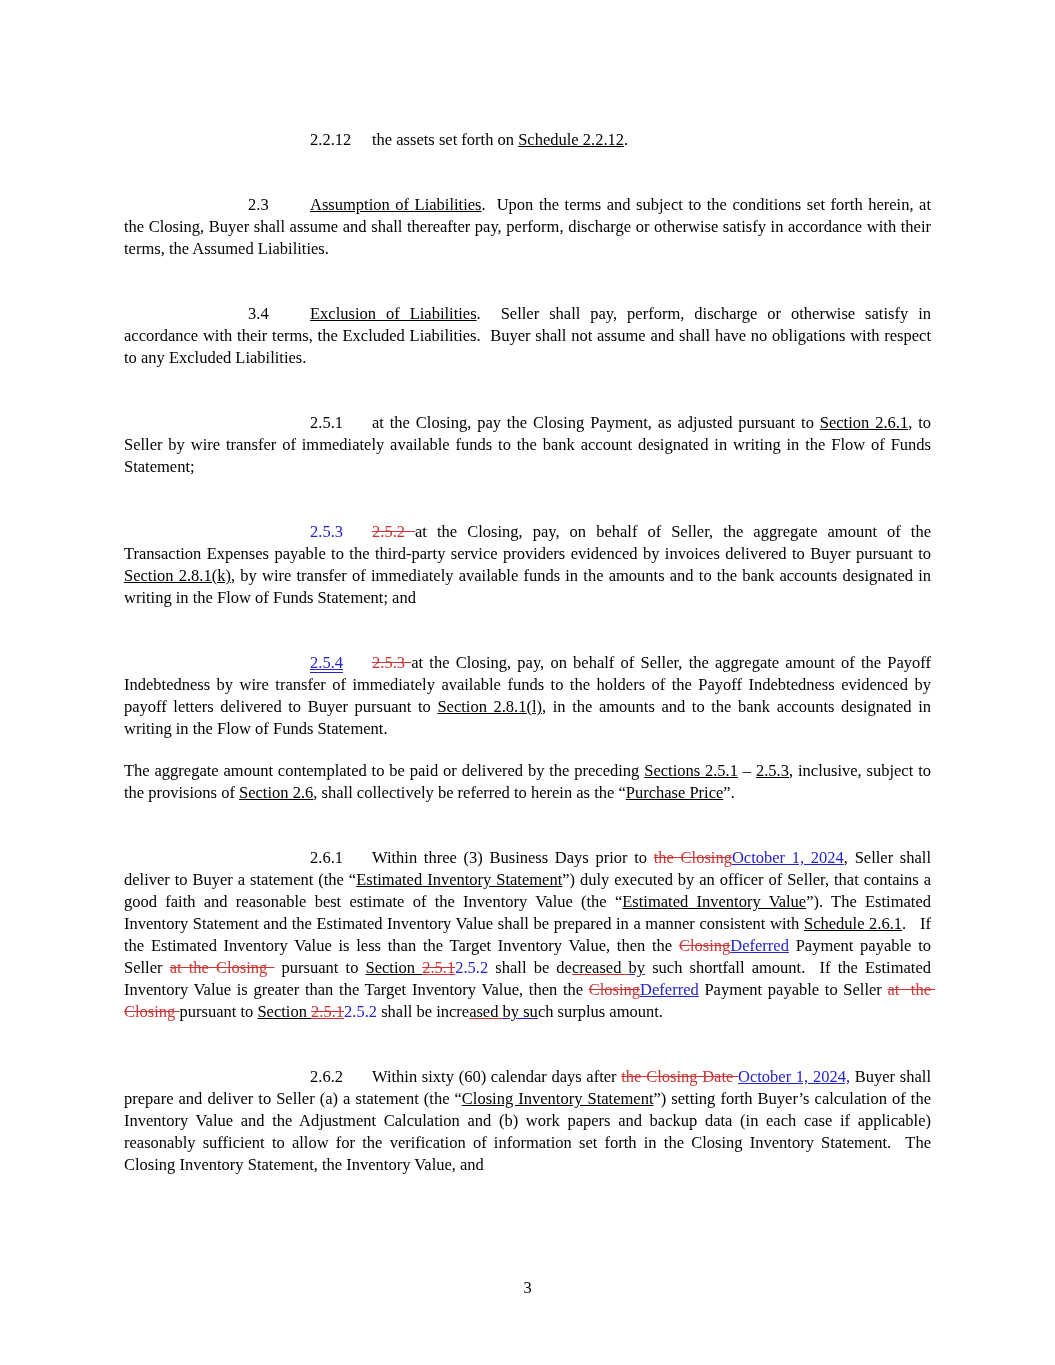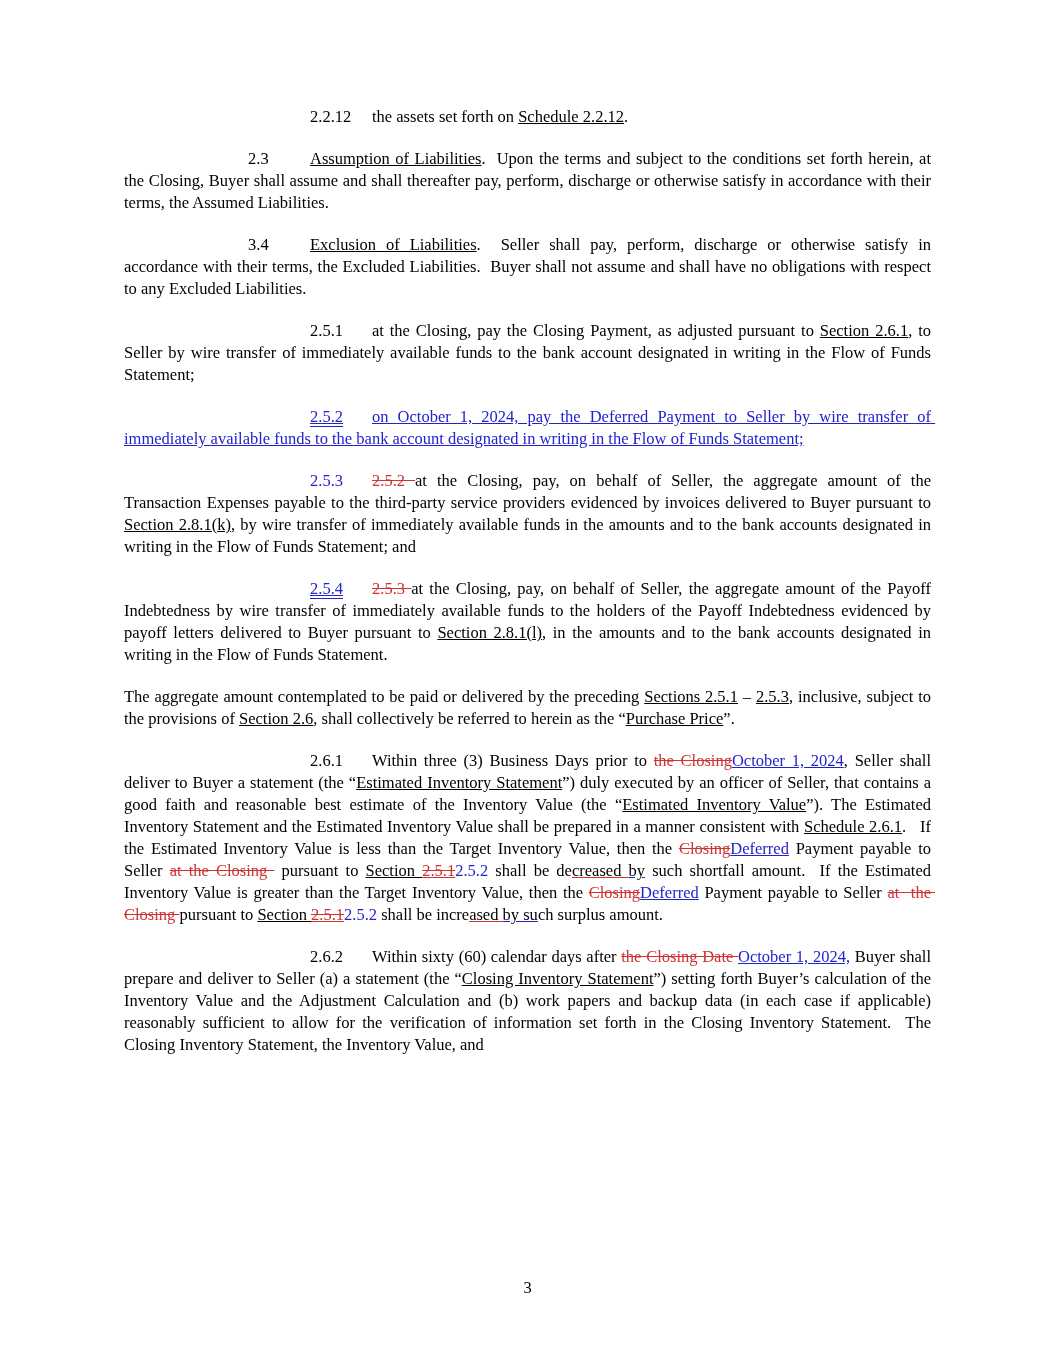--- a/index.html
+++ b/index.html
@@ -15,21 +15,21 @@
     font-size:16.5px;line-height:22px;color:#000;
     overflow:hidden;
   }
   .content{position:absolute;top:106px;left:124px;width:807px;}
   p.para{margin:0 0 20px 0;text-align:justify;}
   .indent-none{text-indent:0;}
   .indent-sec{text-indent:124px;}
   .indent-sub{text-indent:186px;}
   .run{white-space:pre-wrap;}
   
-  .tab,.tab-ins2,.tab-insp{display:inline-block;min-width:62px;text-indent:0;}
+  .tab,.tab-ins2,.tab-insp{display:inline-block;min-width:62px;text-indent:0;margin-top:23px;}
   .tab-ins2{color:var(--ins-color);text-decoration-line:underline;text-decoration-style:double;}
   .tab-insp{color:var(--ins-color);}
   
   .u{text-decoration:underline;}
   .del{color:var(--del-color);text-decoration:line-through;}
   .delu{color:var(--del-color);text-decoration:underline line-through;}
   .ins{color:var(--ins-color);text-decoration:underline;}
   .insp{color:var(--ins-color);}
   .ured{text-decoration:underline;text-decoration-color:var(--del-color);}
   .ublue{text-decoration:underline;text-decoration-color:var(--ins-color);}
@@ -37,21 +37,20 @@
 </style>
 </head>
 <body>
 
 <div class="page">
   <div class="content" id="doc-body">
       <p class="para indent-sub"><span class="run tab">2.2.12</span><span class="run">the assets set forth on </span><span class="run u">Schedule 2.2.12</span><span class="run">.</span></p>
       <p class="para indent-sec"><span class="run tab">2.3</span><span class="run u">Assumption of Liabilities</span><span class="run">.  Upon the terms and subject to the conditions set forth herein, at the Closing, Buyer shall assume and shall thereafter pay, perform, discharge or otherwise satisfy in accordance with their terms, the Assumed Liabilities.</span></p>
       <p class="para indent-sec"><span class="run tab">3.4</span><span class="run u">Exclusion of Liabilities</span><span class="run">.  Seller shall pay, perform, discharge or otherwise satisfy in accordance with their terms, the Excluded Liabilities.  Buyer shall not assume and shall have no obligations with respect to any Excluded Liabilities.</span></p>
       <p class="para indent-sub"><span class="run tab">2.5.1</span><span class="run">at the Closing, pay the Closing Payment, as adjusted pursuant to </span><span class="run u">Section 2.6.1</span><span class="run">, to Seller by wire transfer of immediately available funds to the bank account designated in writing in the Flow of Funds Statement;</span></p>
-      <p class="para indent-sub"><span class="run tab-ins2">2.5.2</span><span class="run ins">on October 1, 2024, pay the Deferred Payment to Seller by wire transfer of immediately available funds to the bank account designated in writing in the Flow of Funds Statement;</span></p>
       <p class="para indent-sub"><span class="run tab-insp">2.5.3</span><span class="run del">2.5.2 </span><span class="run">at the Closing, pay, on behalf of Seller, the aggregate amount of the Transaction Expenses payable to the third-party service providers evidenced by invoices delivered to Buyer pursuant to </span><span class="run u">Section 2.8.1(k)</span><span class="run">, by wire transfer of immediately available funds in the amounts and to the bank accounts designated in writing in the Flow of Funds Statement; and</span></p>
       <p class="para indent-sub"><span class="run tab-ins2">2.5.4</span><span class="run del">2.5.3 </span><span class="run">at the Closing, pay, on behalf of Seller, the aggregate amount of the Payoff Indebtedness by wire transfer of immediately available funds to the holders of the Payoff Indebtedness evidenced by payoff letters delivered to Buyer pursuant to </span><span class="run u">Section 2.8.1(l)</span><span class="run">, in the amounts and to the bank accounts designated in writing in the Flow of Funds Statement.</span></p>
       <p class="para indent-none"><span class="run">The aggregate amount contemplated to be paid or delivered by the preceding </span><span class="run u">Sections 2.5.1</span><span class="run"> – </span><span class="run u">2.5.3</span><span class="run">, inclusive, subject to the provisions of </span><span class="run u">Section 2.6</span><span class="run">, shall collectively be referred to herein as the “</span><span class="run u">Purchase Price</span><span class="run">”.</span></p>
       <p class="para indent-sub"><span class="run tab">2.6.1</span><span class="run">Within three (3) Business Days prior to </span><span class="run del">the Closing</span><span class="run ins">October 1, 2024</span><span class="run">, Seller shall deliver to Buyer a statement (the “</span><span class="run u">Estimated Inventory Statement</span><span class="run">”) duly executed by an officer of Seller, that contains a good faith and reasonable best estimate of the Inventory Value (the “</span><span class="run u">Estimated Inventory Value</span><span class="run">”). The Estimated Inventory Statement and the Estimated Inventory Value shall be prepared in a manner consistent with </span><span class="run u">Schedule 2.6.1</span><span class="run">.   If the Estimated Inventory Value is less than the Target Inventory Value, then the </span><span class="run del">Closing</span><span class="run ins">Deferred</span><span class="run"> Payment payable to Seller </span><span class="run del">at the Closing </span><span class="run"> pursuant to </span><span class="run u">Section </span><span class="run delu">2.5.1</span><span class="run insp">2.5.2</span><span class="run"> shall be de</span><span class="run ured">creased </span><span class="run ublue">by</span><span class="run"> such shortfall amount.  If the Estimated Inventory Value is greater than the Target Inventory Value, then the </span><span class="run del">Closing</span><span class="run ins">Deferred</span><span class="run"> Payment payable to Seller </span><span class="run del">at  the Closing </span><span class="run">pursuant to </span><span class="run u">Section </span><span class="run delu">2.5.1</span><span class="run insp">2.5.2</span><span class="run"> shall be incre</span><span class="run ured">ased </span><span class="run ublue">by su</span><span class="run">ch surplus amount.</span></p>
       <p class="para indent-sub"><span class="run tab">2.6.2</span><span class="run">Within sixty (60) calendar days after </span><span class="run del">the Closing Date </span><span class="run ins">October 1, 2024,</span><span class="run"> Buyer shall prepare and deliver to Seller (a) a statement (the “</span><span class="run u">Closing Inventory Statement</span><span class="run">”) setting forth Buyer’s calculation of the Inventory Value and the Adjustment Calculation and (b) work papers and backup data (in each case if applicable) reasonably sufficient to allow for the verification of information set forth in the Closing Inventory Statement.  The Closing Inventory Statement, the Inventory Value, and</span></p>
     </div>
   <div class="pagenum">3</div>
 </div>
 
 </body></html>

